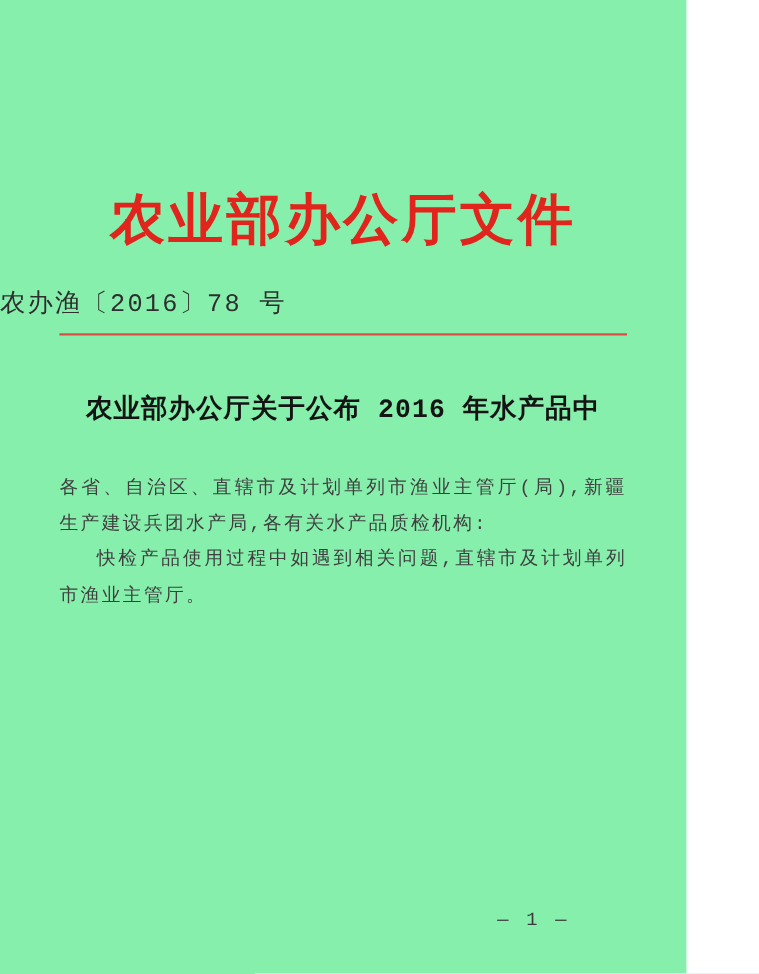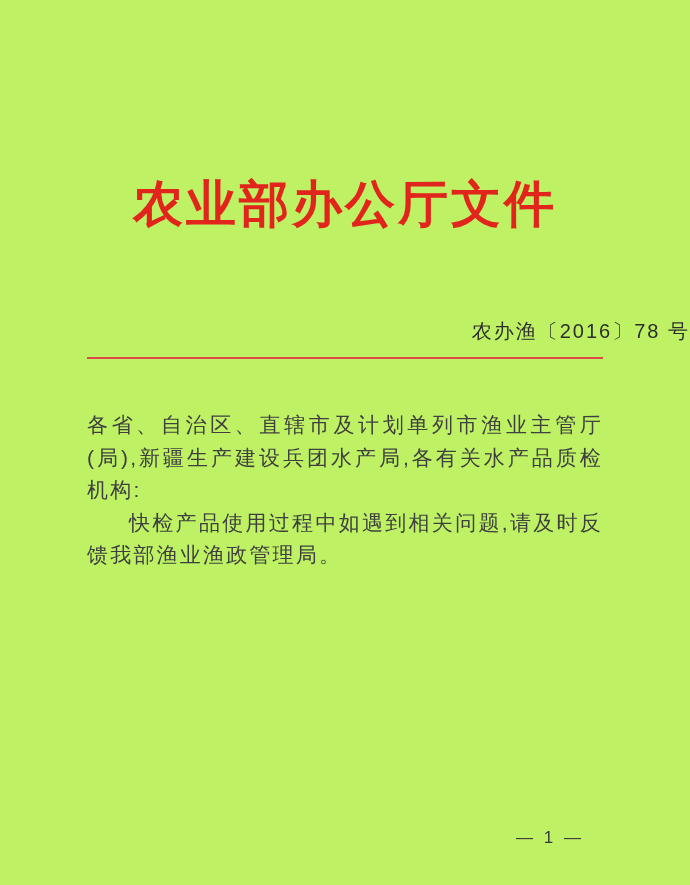--- a/index.html
+++ b/index.html
@@ -2,40 +2,40 @@
 <html><head>
 <meta charset="utf-8">
 <style>
   html, body {
     margin: 0;
     padding: 0;
     background: #ffffff;
   }
   .page {
     position: relative;
-    width: 690px;
+    width: 624px;
     height: 885px;
-    background: #bef264;
+    background: #86efac;
     overflow: hidden;
-    font-family: Liberation Sans, sans-serif;
+    font-family: Liberation Mono, monospace;
   }
   .header-title {
     padding-top: 168px;
     text-align: center;
     font-size: 50px;
     font-weight: bold;
     letter-spacing: 3px;
     line-height: 72px;
     color: #e1251c;
     white-space: nowrap;
   }
   .doc-number {
-    margin-top: 78px;
-    text-align: right;
-    font-size: 20px;
+    margin-top: 24px;
+    text-align: left;
+    font-size: 23px;
     letter-spacing: 2px;
     line-height: 26px;
     color: #2e2e2e;
   }
   .red-divider {
     width: 516px;
     margin: 13px auto 0 auto;
     border: none;
     border-top: 2px solid #db4a45;
     height: 0;
@@ -45,21 +45,21 @@
     text-align: center;
     font-size: 24px;
     font-weight: bold;
     line-height: 38px;
     letter-spacing: 1px;
     color: #141414;
   }
   .body-text {
     width: 516px;
     margin: 36px auto 0 auto;
-    font-size: 21px;
+    font-size: 17px;
     line-height: 32.5px;
     letter-spacing: 2.2px;
     color: #3f3f3f;
     text-align: justify;
     text-justify: inter-character;
   }
   .body-text p {
     margin: 0;
   }
   .body-text p.indent {
@@ -79,22 +79,23 @@
 
 <div class="page">
 
   <div class="header-title">农业部办公厅文件</div>
 
   <div class="doc-number">农办渔〔2016〕78 号</div>
 
   <hr class="red-divider">
 
   <div class="notice-title">
+    <div>农业部办公厅关于公布 2016 年水产品中</div>
   </div>
 
   <div class="body-text">
     <p>各省、自治区、直辖市及计划单列市渔业主管厅(局),新疆生产建设兵团水产局,各有关水产品质检机构:</p>
-    <p class="indent">快检产品使用过程中如遇到相关问题,请及时反馈我部渔业渔政管理局。</p>
+    <p class="indent">快检产品使用过程中如遇到相关问题,直辖市及计划单列市渔业主管厅。</p>
   </div>
 
   <div class="page-number">— 1 —</div>
 
 </div>
 
 </body></html>

